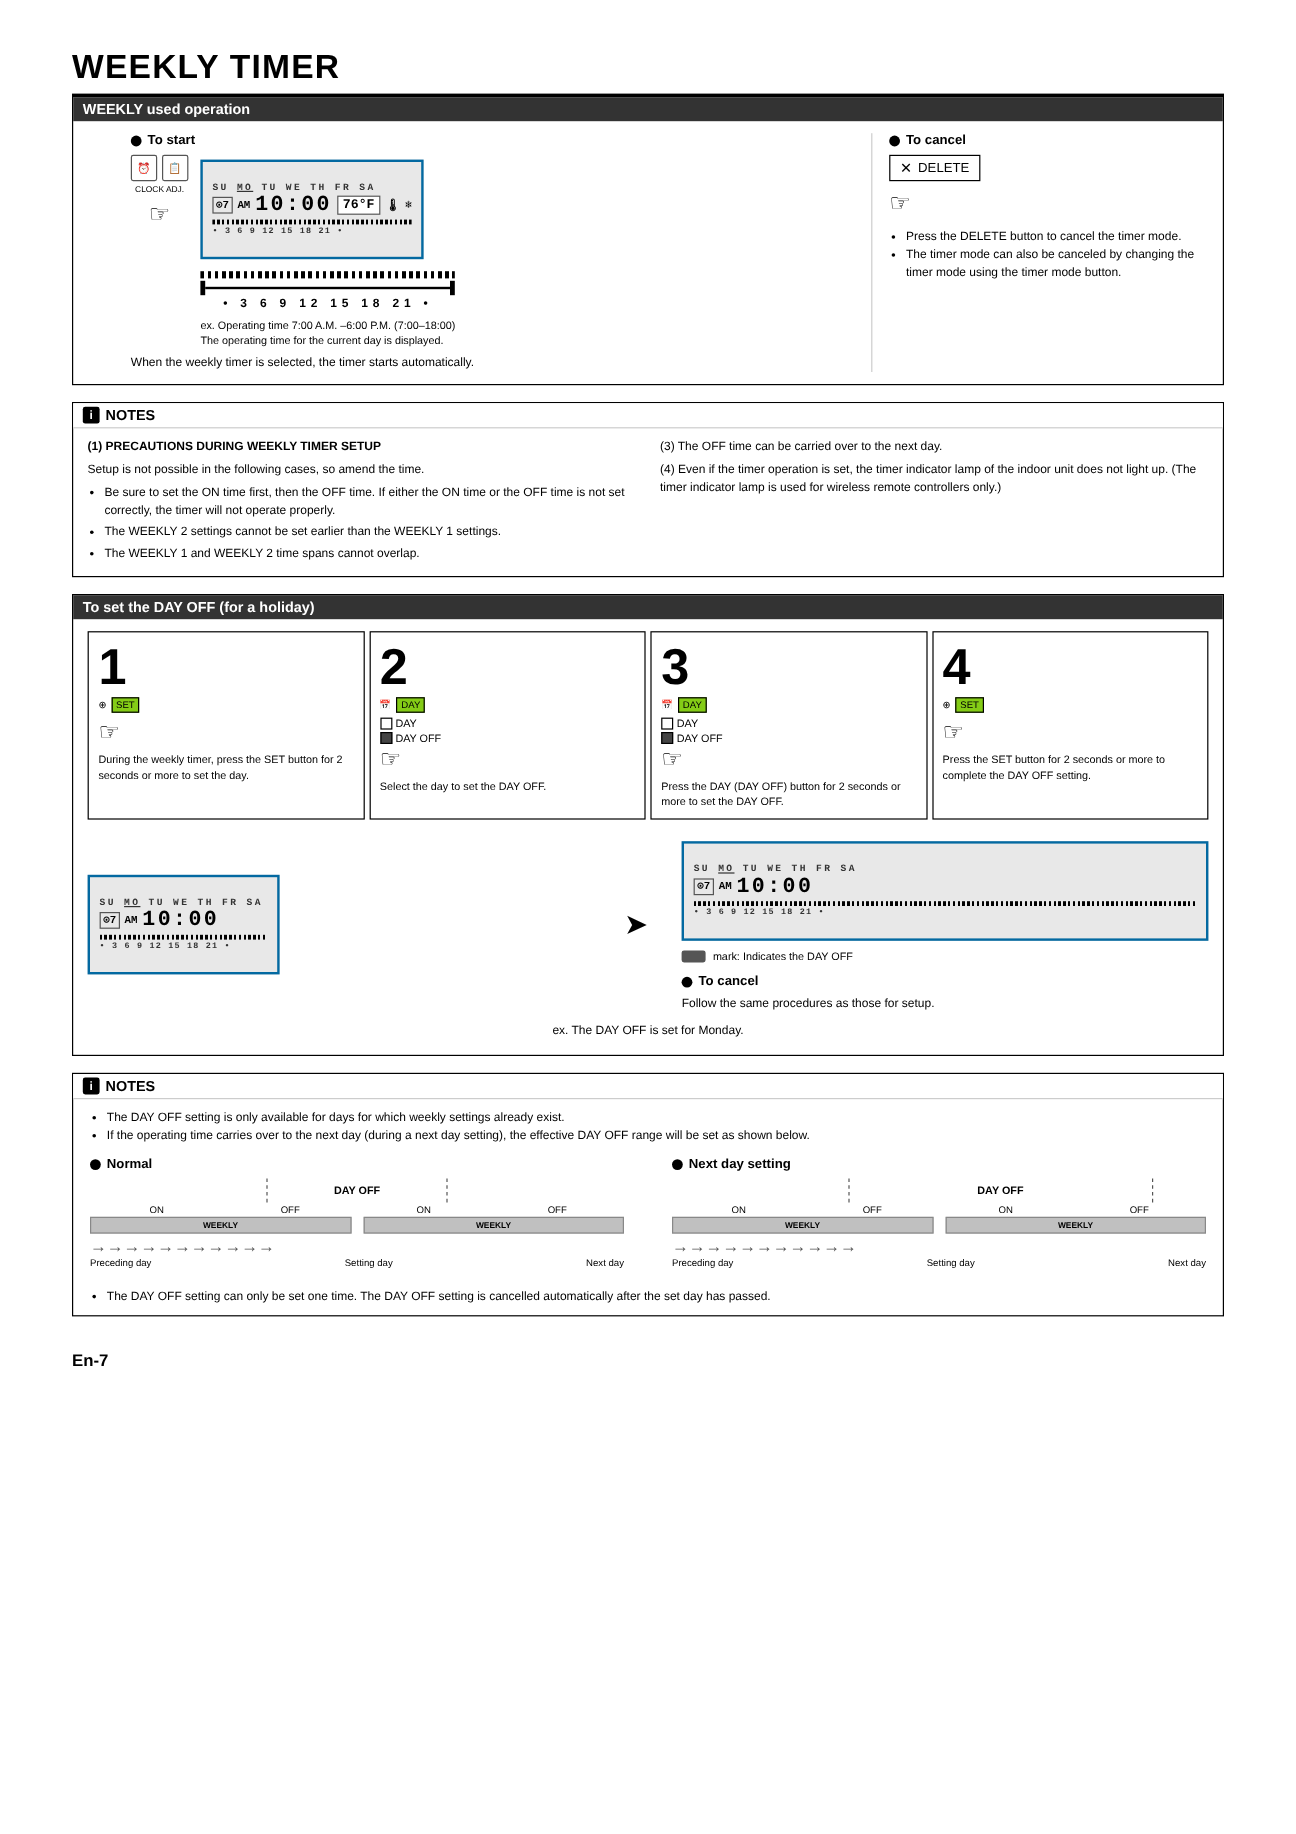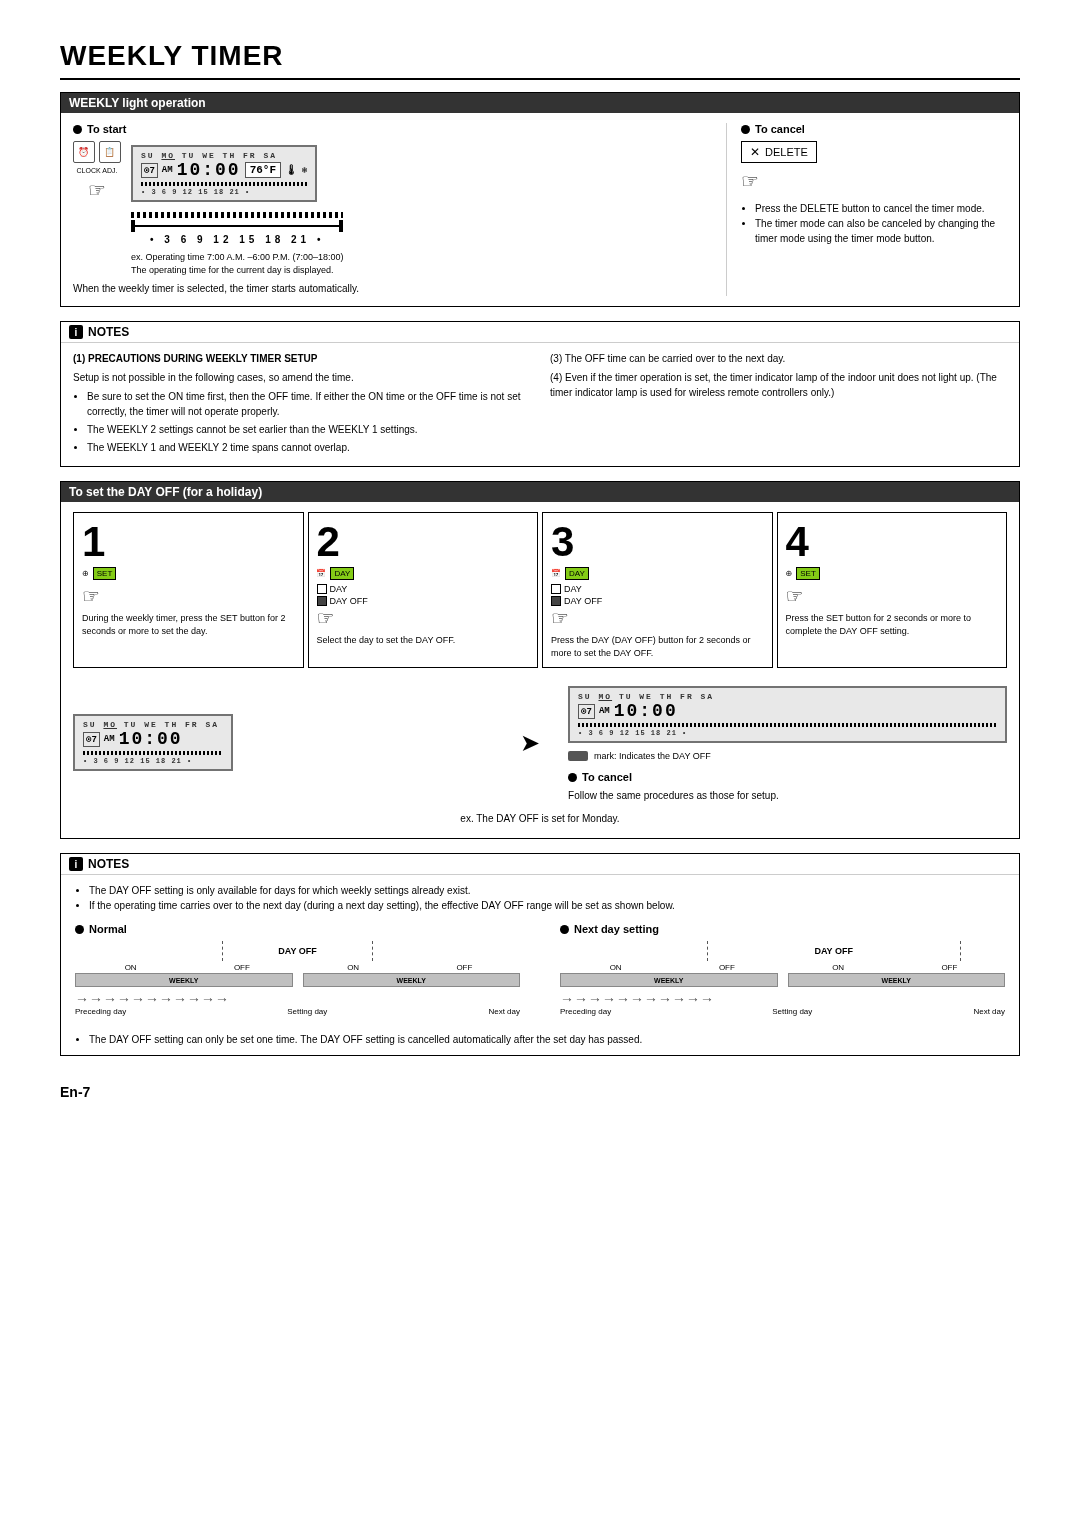--- a/index.html
+++ b/index.html
@@ -11,21 +11,20 @@
       width: 1080px;
       min-height: 1528px;
       padding: 40px 60px;
     }
 
     h1.page-title {
       font-size: 28px;
       font-weight: 900;
       border-bottom: 2px solid #000;
       padding-bottom: 6px;
-      margin-bottom: 12px;
       letter-spacing: 1px;
     }
 
     
     .section-box {
       border: 1px solid #000;
       margin-bottom: 14px;
     }
     .section-header {
       background: #333;
@@ -35,20 +34,21 @@
       padding: 3px 8px;
     }
     .section-content {
       padding: 10px 12px;
     }
 
     
     .two-col {
       display: flex;
       gap: 0;
+      margin-left: 36px;
     }
     .col-left {
       flex: 1;
       border-right: 1px solid #ccc;
       padding-right: 12px;
     }
     .col-right {
       flex: 0 0 280px;
       padding-left: 14px;
     }
@@ -63,24 +63,24 @@
     }
     .bullet-circle {
       width: 9px; height: 9px;
       background: #000;
       border-radius: 50%;
       display: inline-block;
     }
 
     
     .display-panel {
-      border: 2px solid #737373;
+      border: 2px solid #0369a1;
       background: #e8e8e8;
       display: inline-block;
-      padding: 4px 8px;
+      padding: 17px 8px;
       font-family: 'Courier New', monospace;
       font-size: 13px;
       font-weight: bold;
       margin: 4px 0;
       min-width: 160px;
       position: relative;
     }
     .display-panel .day-row {
       font-size: 8px;
       letter-spacing: 2px;
@@ -268,21 +268,21 @@
       background: #555;
       border-radius: 2px;
     }
   </style>
 </head>
 <body>
 
 <h1 class="page-title">WEEKLY TIMER</h1>
 
 <div class="section-box">
-  <div class="section-header">WEEKLY light operation</div>
+  <div class="section-header">WEEKLY used operation</div>
   <div class="section-content">
     <div class="two-col">
 
       <div class="col-left">
         <div class="bullet-label">
           <span class="bullet-circle"></span>
           <span>To start</span>
         </div>
 
         <div style="display:flex; align-items:flex-start; gap:10px;">

